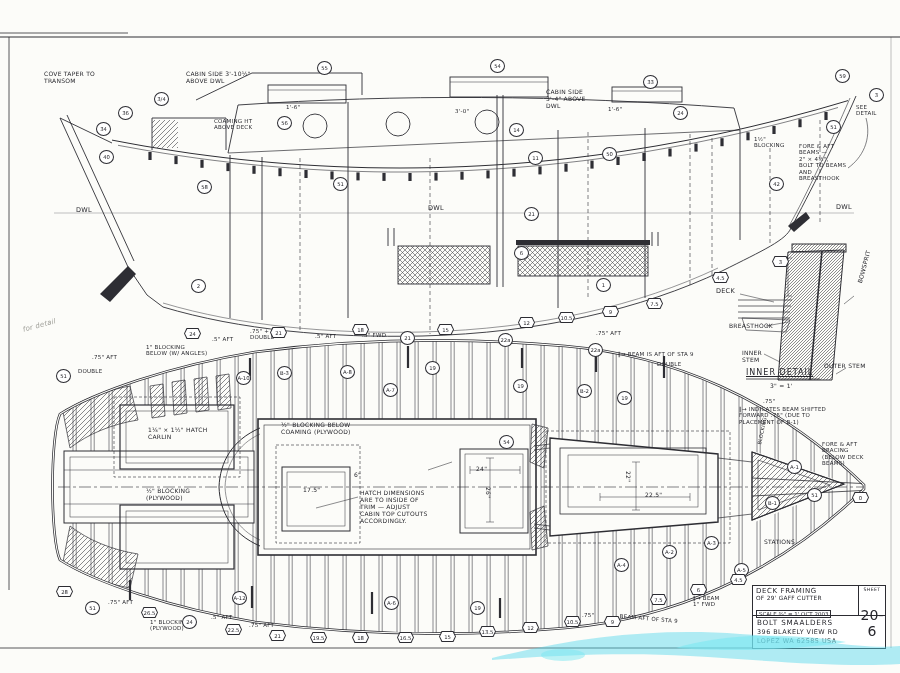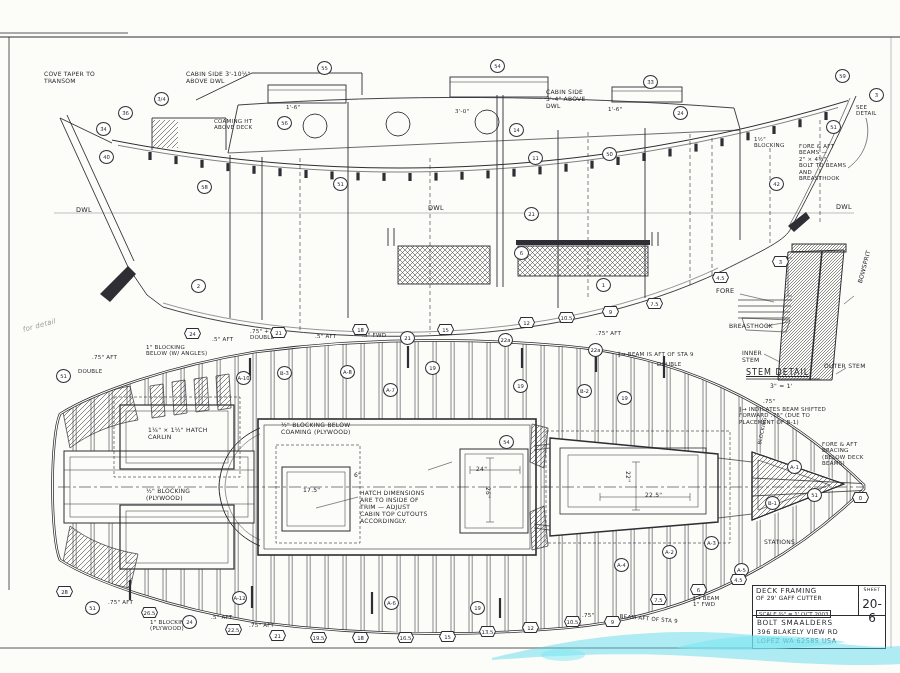--- a/index.html
+++ b/index.html
@@ -20,21 +20,21 @@
   .marker b{position:relative;font-weight:normal;font-size:5.3px;z-index:1;letter-spacing:0;}
   #titleblock{position:absolute;left:752px;top:585px;width:132px;height:62px;
               border:1.3px solid #2c2c32;background:rgba(255,255,255,.92);z-index:3;}
   .tb-top{display:flex;border-bottom:1px solid #2c2c32;height:29px;}
   .tb-left{flex:1;border-right:1px solid #2c2c32;padding:1px 2px 0 3px;}
   .tb-t1{font-size:7px;letter-spacing:.6px;}
   .tb-t2{font-size:5.8px;letter-spacing:.3px;}
   .tb-scale{border:1px solid #2c2c32;margin-top:1px;padding:0 2px;font-size:5.5px;display:inline-block;}
   .tb-right{width:26px;text-align:center;padding-top:1px;}
   .tb-sl{font-size:4.6px;letter-spacing:.4px;}
-  .tb-sn{font-size:12px;margin-top:5px;}
+  .tb-sn{font-size:14px;margin-top:15px;}
   .tb-name{font-size:7.2px;letter-spacing:.8px;padding:2px 0 0 4px;}
   .tb-a1,.tb-a2{font-size:6.4px;letter-spacing:.5px;padding:1px 0 0 4px;}
   #stemtitle{left:746px;top:368px;}
   #stemscale{left:770px;top:382px;font-size:6px;}
   #watermark{position:absolute;left:0;top:0;z-index:6;pointer-events:none;}
 </style>
 </head>
 <body>
 
 <div id="sheet">
@@ -215,21 +215,21 @@
       <div class="tb-right">
         <div class="tb-sl">SHEET</div>
         <div class="tb-sn">20-6</div>
       </div>
     </div>
     <div class="tb-name">BOLT SMAALDERS</div>
     <div class="tb-a1">396 BLAKELY VIEW RD</div>
     <div class="tb-a2">LOPEZ WA 62585 USA</div>
   </div>
 
-  <div class="ann und" id="stemtitle">STEM DETAIL</div>
+  <div class="ann und" id="stemtitle">INNER DETAIL</div>
   <div class="ann" id="stemscale">3" = 1'</div>
 
   <svg id="watermark" width="900" height="673" viewBox="0 0 900 673">
     <path d="M492,658 C580,636 660,628 740,634 C810,638 862,650 900,646 L900,664 C840,668 760,660 690,656 C620,652 550,656 492,660 Z" fill="#52d8ea" opacity="0.45"></path>
     <path d="M676,648 C720,634 790,632 846,642 C800,650 724,652 676,648 Z" fill="#7ce7f2" opacity="0.6"></path>
     <ellipse cx="563" cy="655" rx="22" ry="6" fill="#7ce7f2" opacity="0.5"></ellipse>
   </svg>
 
 <div class="ann" style="left: 44px; top: 70px; font-size: 6px;">COVE TAPER TO
 TRANSOM</div>
@@ -298,21 +298,21 @@
     <div class="ann" style="left: 764px; top: 538px; font-size: 6px;">STATIONS</div>
     <div class="ann" style="left: 150px; top: 619px; font-size: 5.5px;">1" BLOCKING
 (PLYWOOD)</div>
     <div class="ann" style="left: 108px; top: 599px; font-size: 5.5px;">.75" AFT</div>
     <div class="ann" style="left: 211px; top: 614px; font-size: 5.5px;">.5" AFT</div>
     <div class="ann" style="left: 249px; top: 622px; font-size: 5.5px;">.75" AFT</div>
     <div class="ann" style="left: 582px; top: 612px; font-size: 5.5px;">.75"</div>
     <div class="ann" style="left: 693px; top: 595px; font-size: 5.5px;">‖→ BEAM
 1" FWD</div>
     <div class="ann" style="left: 620px; top: 613px; font-size: 5.5px; transform: rotate(5deg);">BEAM AFT OF STA 9</div>
-    <div class="ann" style="left: 716px; top: 288px; font-size: 6.5px;">FORE</div>
+    <div class="ann" style="left: 716px; top: 288px; font-size: 6.5px;">DECK</div>
     <div class="ann" style="left: 729px; top: 322px; font-size: 6px;">BREASTHOOK</div>
     <div class="ann" style="left: 742px; top: 349px; font-size: 6px;">INNER
 STEM</div>
     <div class="ann" style="left: 824px; top: 362px; font-size: 6px;">OUTER STEM</div>
     <div class="ann" style="left: 856px; top: 282px; font-size: 6px; transform: rotate(-75deg);">BOWSPRIT</div>
     <div class="marker circle" style="left: 154px; top: 92px;">
       <b>3/4</b>
     </div>
     <div class="marker circle" style="left: 118px; top: 106px;">
       <b>36</b>

